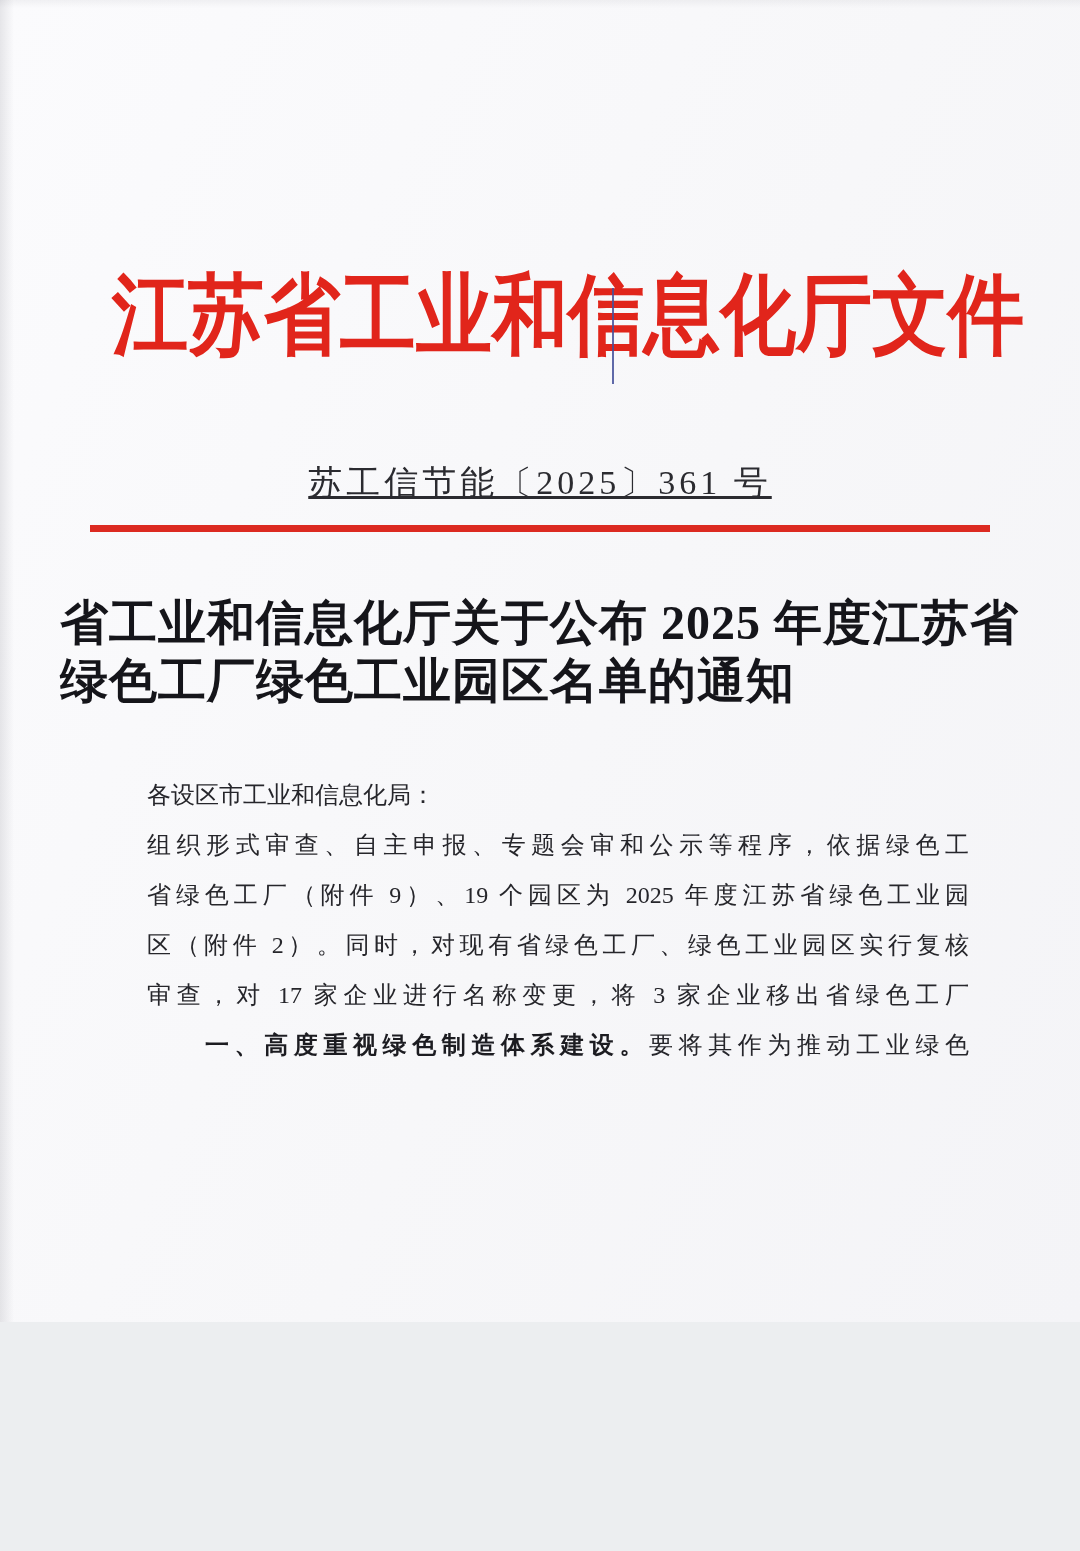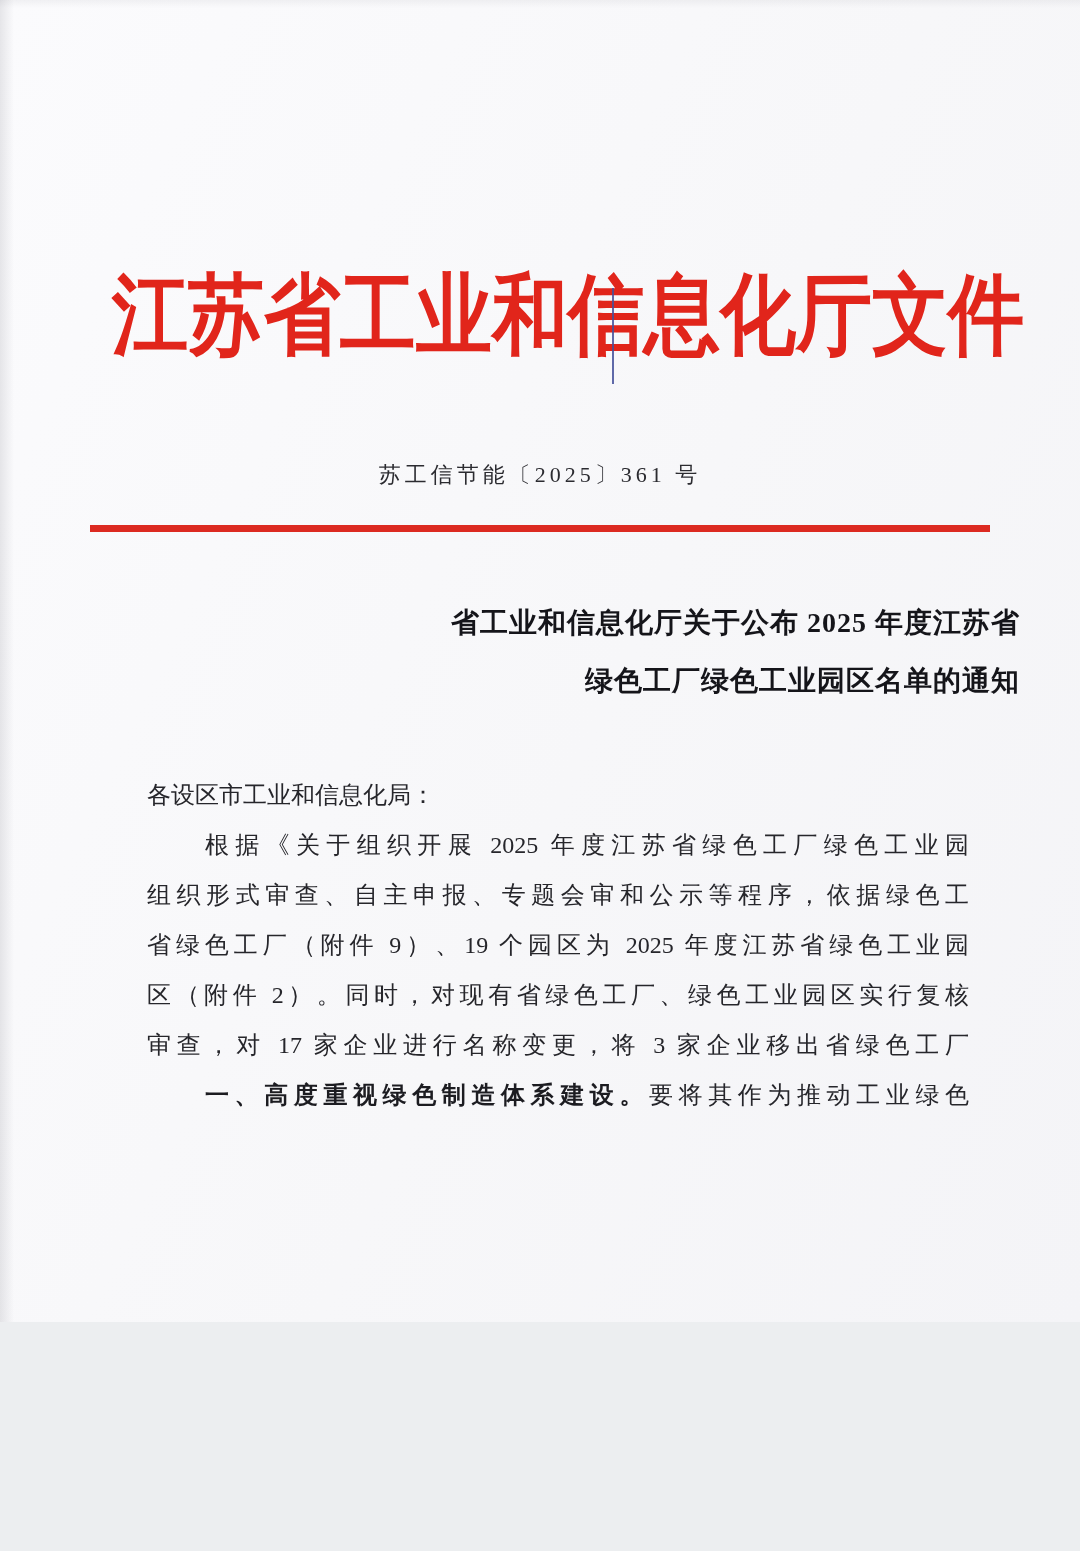--- a/index.html
+++ b/index.html
@@ -49,37 +49,38 @@
     left: 612px; top: 288px;
     width: 2px; height: 96px;
     background: #44509a;
     opacity: 0.85;
   }
 
   .doc-number {
     position: absolute;
     left: 0; top: 460px; width: 1080px;
     text-align: center;
-    font-size: 22px;
+    font-size: 34px;
     letter-spacing: 4px;
     color: #2b2b30;
+    text-decoration: underline;
   }
 
   .red-divider {
     position: absolute;
     left: 90px; top: 525px;
     width: 900px; height: 7px;
     background: #dc2a21;
   }
 
   .doc-title {
     position: absolute;
     left: 60px; top: 594px; width: 960px;
-    text-align: right;
-    font-size: 28px; line-height: 58px;
+    text-align: left;
+    font-size: 48px; line-height: 58px;
     font-weight: 700;
     color: #15151a;
     letter-spacing: 1px;
   }
 
   .body-block {
     position: absolute;
     left: 147px; top: 770px; width: 822px;
     font-size: 24px; line-height: 50px;
     color: #26262b;
@@ -114,21 +115,20 @@
 
   <div class="red-divider"></div>
 
   <div class="doc-title">
     <div>省工业和信息化厅关于公布 2025 年度江苏省</div>
     <div>绿色工厂绿色工业园区名单的通知</div>
   </div>
 
   <div class="body-block">
     <div class="body-line">各设区市工业和信息化局：</div>
-    <div class="body-line jl ind">根据《关于组织开展 2025 年度江苏省绿色工厂绿色工业园</div>
     <div class="body-line jl">组织形式审查、自主申报、专题会审和公示等程序，依据绿色工</div>
     <div class="body-line jl">省绿色工厂（附件 9）、19 个园区为 2025 年度江苏省绿色工业园</div>
     <div class="body-line jl">区（附件 2）。同时，对现有省绿色工厂、绿色工业园区实行复核</div>
     <div class="body-line jl">审查，对 17 家企业进行名称变更，将 3 家企业移出省绿色工厂</div>
     <div class="body-line jl ind">
       <span class="hei-bold">一、高度重视绿色制造体系建设。</span><span>要将其作为推动工业绿色</span>
     </div>
   </div>
 
   <div class="page-number">— 1 —</div>

